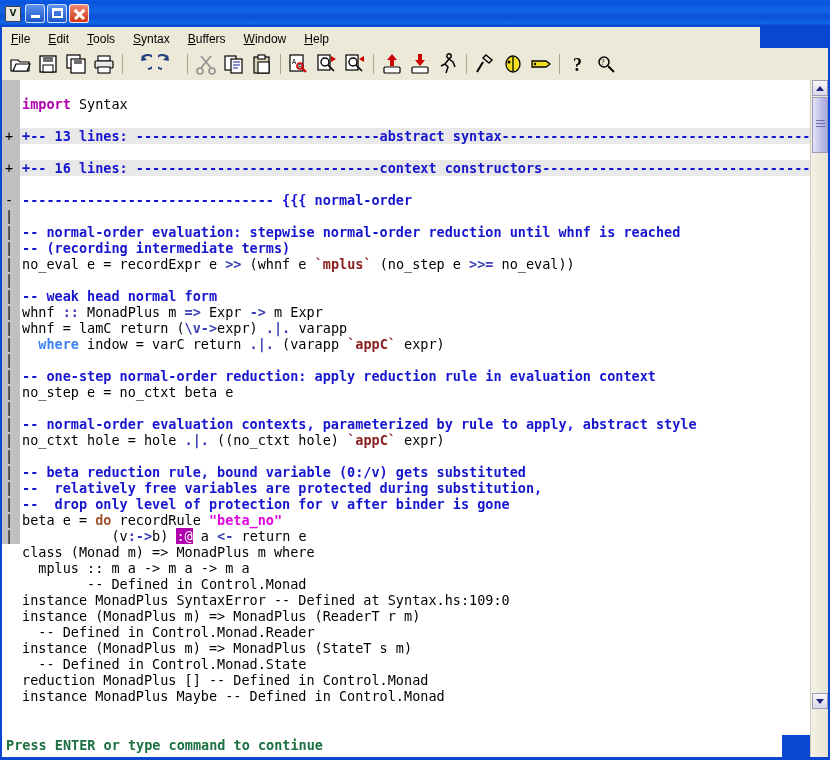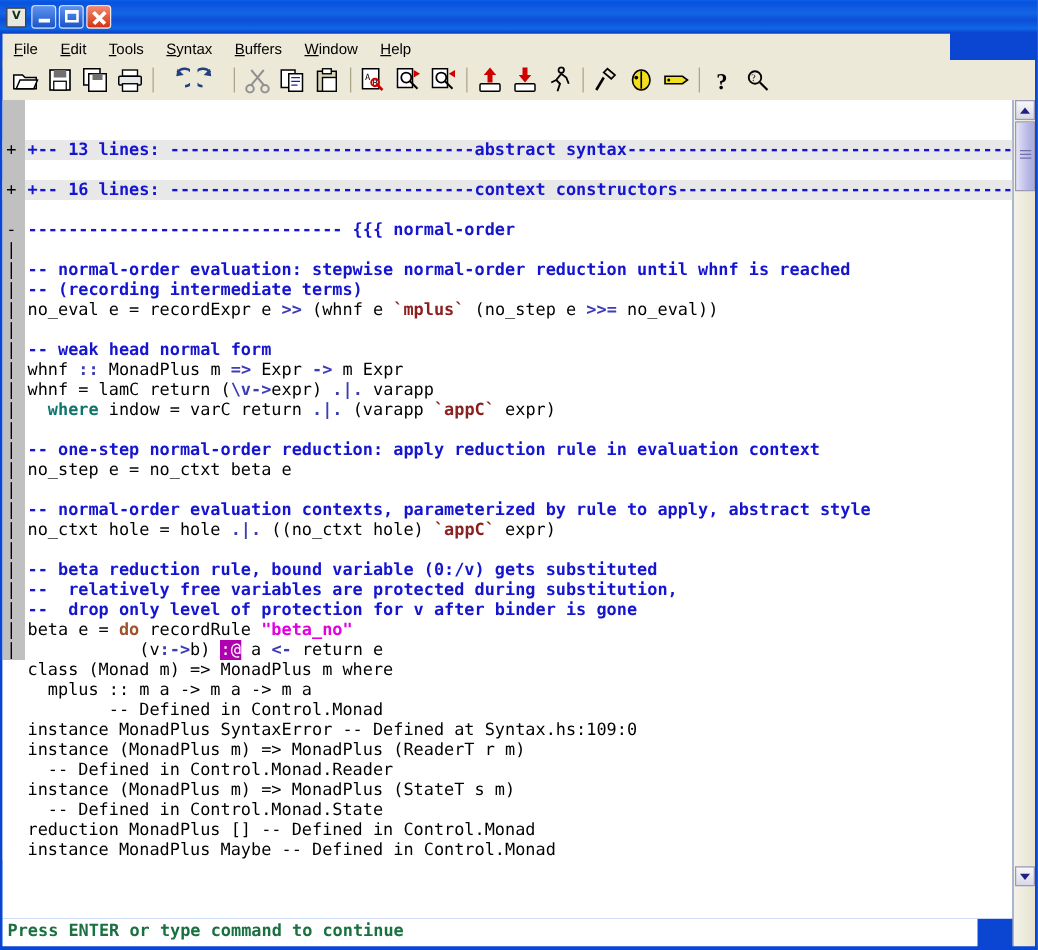--- a/index.html
+++ b/index.html
@@ -93,21 +93,21 @@
   .fold.nobg{background:#ffffff;}
   .txt{flex:1 1 auto;padding-left:2px;color:#000;}
   .row.folded{background:#e8e8e8;}
   .row.folded .txt{color:#1515d0;font-weight:bold;overflow:hidden;}
   .cmt{color:#1515d0;font-weight:bold;}
   .kw{color:#a0522d;font-weight:bold;}
   .imp{color:#b000b0;font-weight:bold;}
   .str{color:#e000e0;font-weight:bold;}
   .op{color:#3c3cb4;font-weight:bold;}
   .bq{color:#8b2020;font-weight:bold;}
-  .whr{color:#0f766e;font-weight:bold;}
+  .whr{color:#3b82f6;font-weight:bold;}
   .rev{background:#b000b0;color:#ffffff;}
   .plain{color:#000;}
 
   
   .cmdline{
     position:absolute;left:2px;top:735px;width:780px;height:22px;
     background:#ffffff;
     font-family:"DejaVu Sans Mono","Liberation Mono",monospace;
     font-size:13.5px;line-height:20px;color:#1a7040;font-weight:bold;
     padding-left:4px;box-sizing:border-box;white-space:pre;
@@ -312,20 +312,21 @@
         <svg width="22" height="22" viewBox="0 0 22 22">
           <circle cx="9" cy="9" r="5" fill="none" stroke="#000" stroke-width="1.5"></circle>
           <path d="M13 13l6 6" stroke="#000" stroke-width="1.8"></path>
           <text x="6" y="12" font-size="8" font-family="serif" fill="#000">?</text>
         </svg>
       </div>
     </div>
 
   <div class="textarea" id="textarea">
       <div class="row"><div class="fold"> </div><div class="txt"></div></div>
+      <div class="row"><div class="fold"> </div><div class="txt"><span class="imp">import</span><span class="plain"> Syntax</span></div></div>
       <div class="row"><div class="fold"> </div><div class="txt"></div></div>
       <div class="row folded"><div class="fold">+</div><div class="txt">+-- 13 lines: ------------------------------abstract syntax--------------------------------------------</div></div>
       <div class="row"><div class="fold"> </div><div class="txt"></div></div>
       <div class="row folded"><div class="fold">+</div><div class="txt">+-- 16 lines: ------------------------------context constructors---------------------------------------</div></div>
       <div class="row"><div class="fold"> </div><div class="txt"></div></div>
       <div class="row"><div class="fold">-</div><div class="txt"><span class="cmt">------------------------------- {{{ normal-order</span></div></div>
       <div class="row"><div class="fold">|</div><div class="txt"></div></div>
       <div class="row"><div class="fold">|</div><div class="txt"><span class="cmt">-- normal-order evaluation: stepwise normal-order reduction until whnf is reached</span></div></div>
       <div class="row"><div class="fold">|</div><div class="txt"><span class="cmt">-- (recording intermediate terms)</span></div></div>
       <div class="row"><div class="fold">|</div><div class="txt"><span class="plain">no_eval e = recordExpr e </span><span class="op">&gt;&gt;</span><span class="plain"> (whnf e </span><span class="bq">`mplus`</span><span class="plain"> (no_step e </span><span class="op">&gt;&gt;=</span><span class="plain"> no_eval))</span></div></div>

